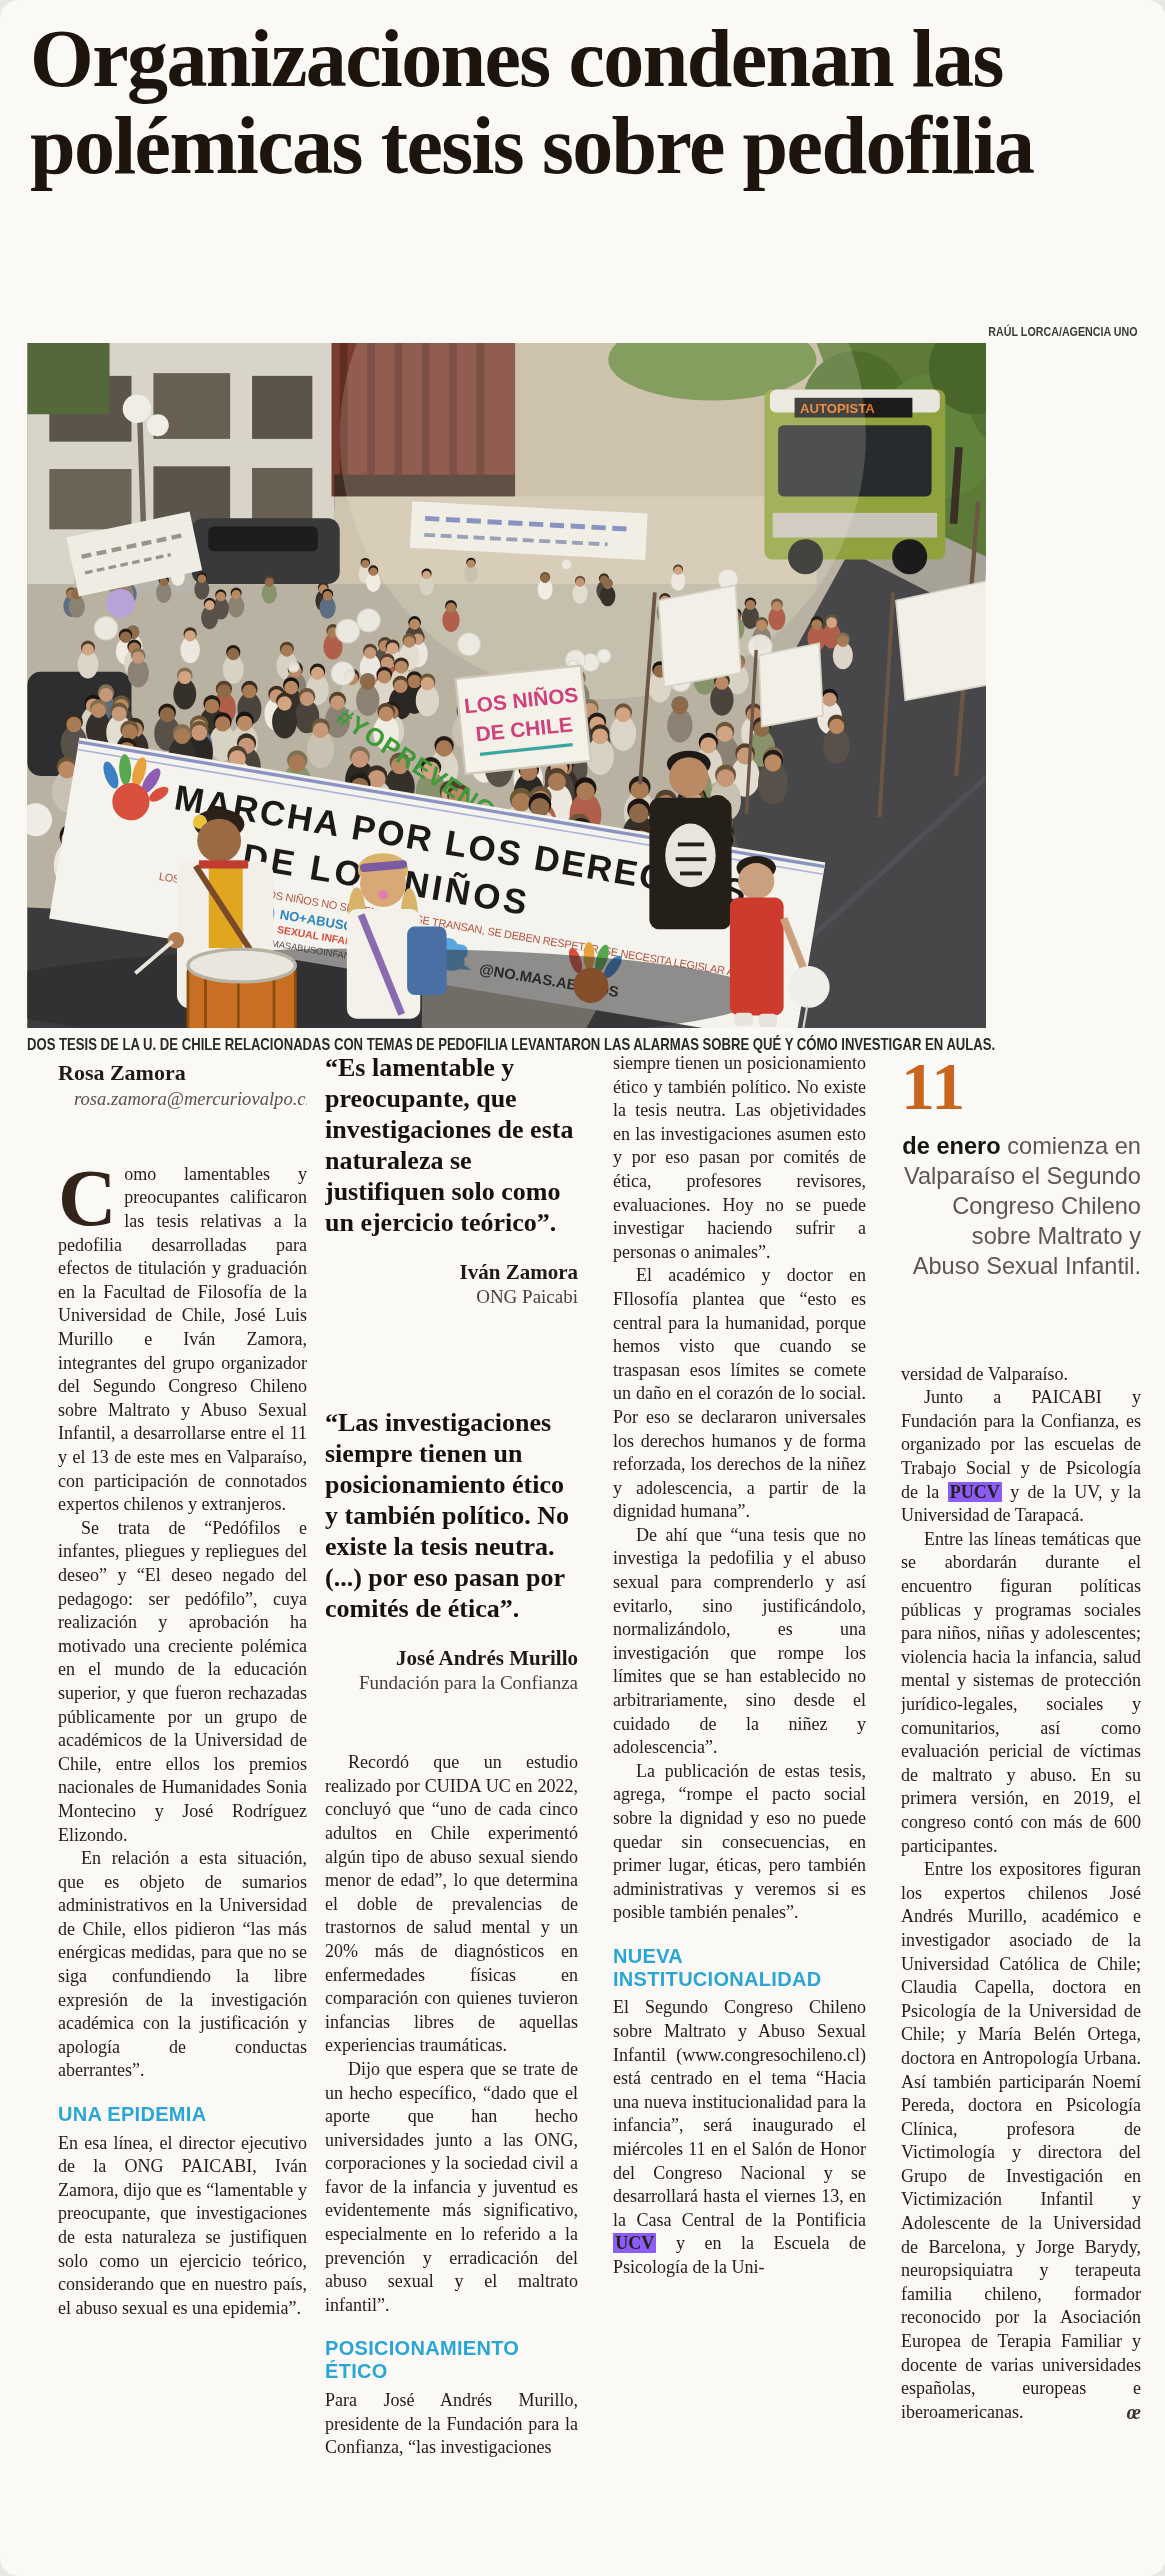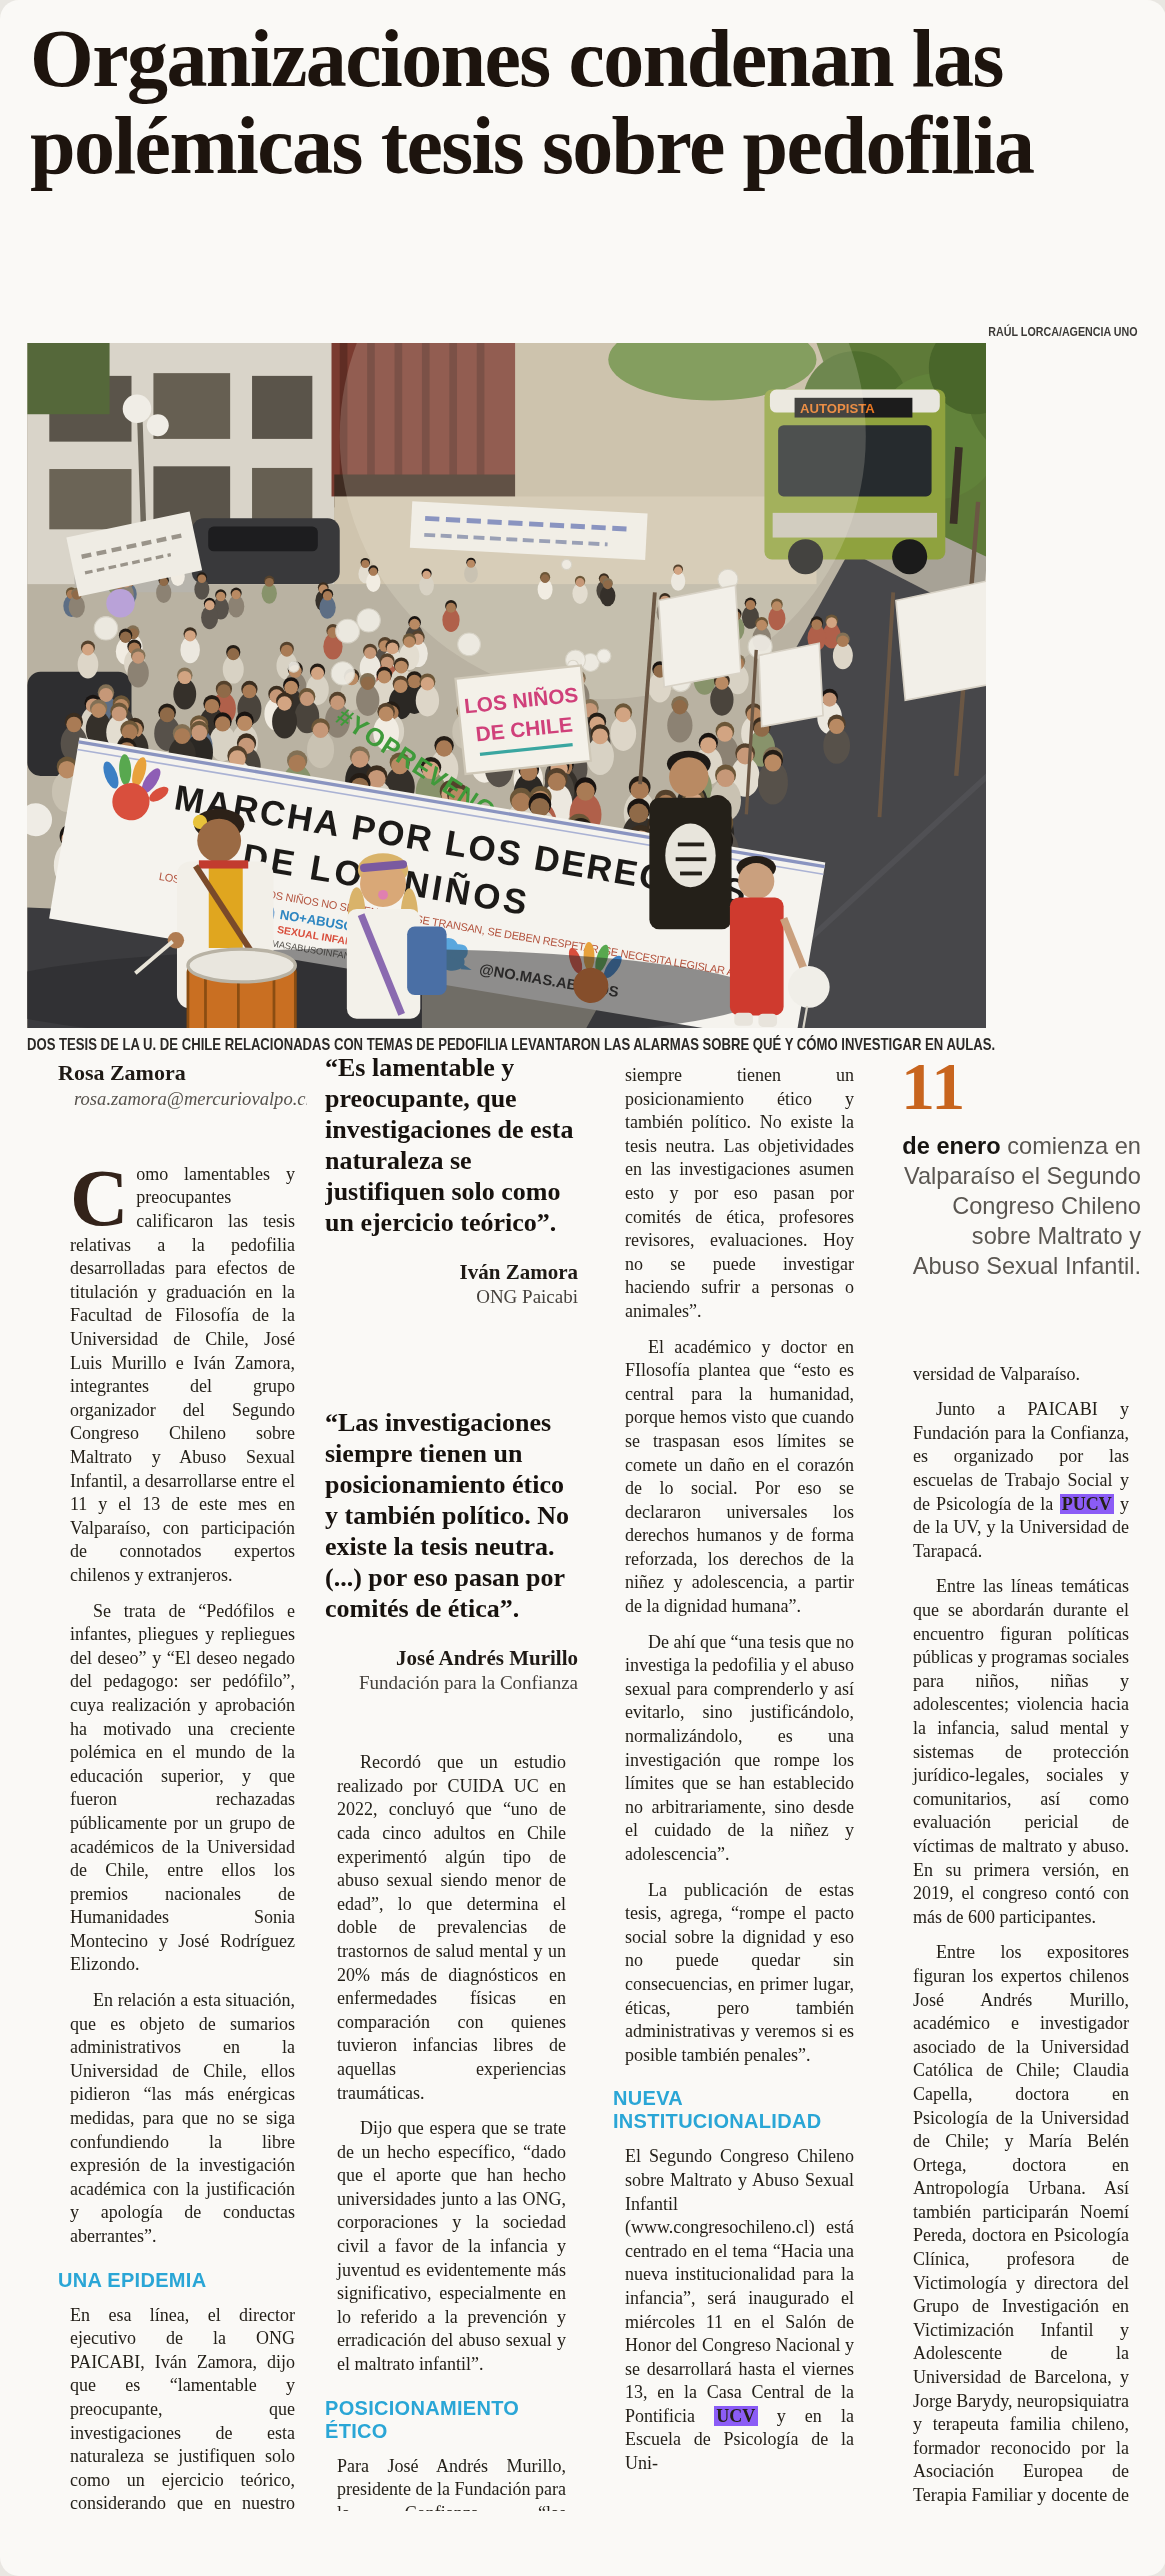--- a/index.html
+++ b/index.html
@@ -19,21 +19,21 @@
   .photo{position:absolute;left:27.4px;top:343px;width:959px;height:685px;background:#c9c2b4;overflow:hidden;}
   .caption{position:absolute;left:27.4px;top:1035px;width:1111px;
            font-family:"Liberation Sans",sans-serif;font-weight:700;font-size:16.4px;color:#2b2926;
            transform:scaleX(.8);transform-origin:left;white-space:nowrap;}
   
   .col{position:absolute;top:1052px;height:1459px;overflow:hidden;text-align:justify;}
   .col1{left:58px;width:249px;}
   .col2{left:325px;width:253px;}
   .col3{left:613px;width:253px;}
   .col4{left:901px;width:240px;}
-  .body-p{font-size:18px;line-height:23.6px;margin:12px;color:#242019;}
+  .body-p{font-size:18px;line-height:23.6px;margin:0;color:#242019;}
   .indent{text-indent:23px;}
   .byline{font-size:22px;font-weight:700;margin:7.7px 0 2.2px 0;text-align:left;}
   .byline-mail{font-size:18.6px;font-style:italic;color:#56524d;text-align:left;margin:0 0 53px 16px;}
   .dropcap{float:left;font-size:81px;line-height:61px;font-weight:700;color:#33231a;
            padding:5.5px 7.7px 0 0;}
   .subhead{font-family:"Liberation Sans",sans-serif;font-weight:700;font-size:20px;color:#2aa6d6;
            letter-spacing:0.3px;text-align:left;margin:20px 0 5.5px 0;}
   .pullquote{font-size:26px;line-height:31px;font-weight:700;color:#17120e;text-align:left;margin:0;}
   .pq-author{font-size:21px;font-weight:700;text-align:right;margin:22px 0 0 0;}
   .pq-affil{font-size:19px;text-align:right;color:#45413c;margin:1.1px 0 0 0;}

